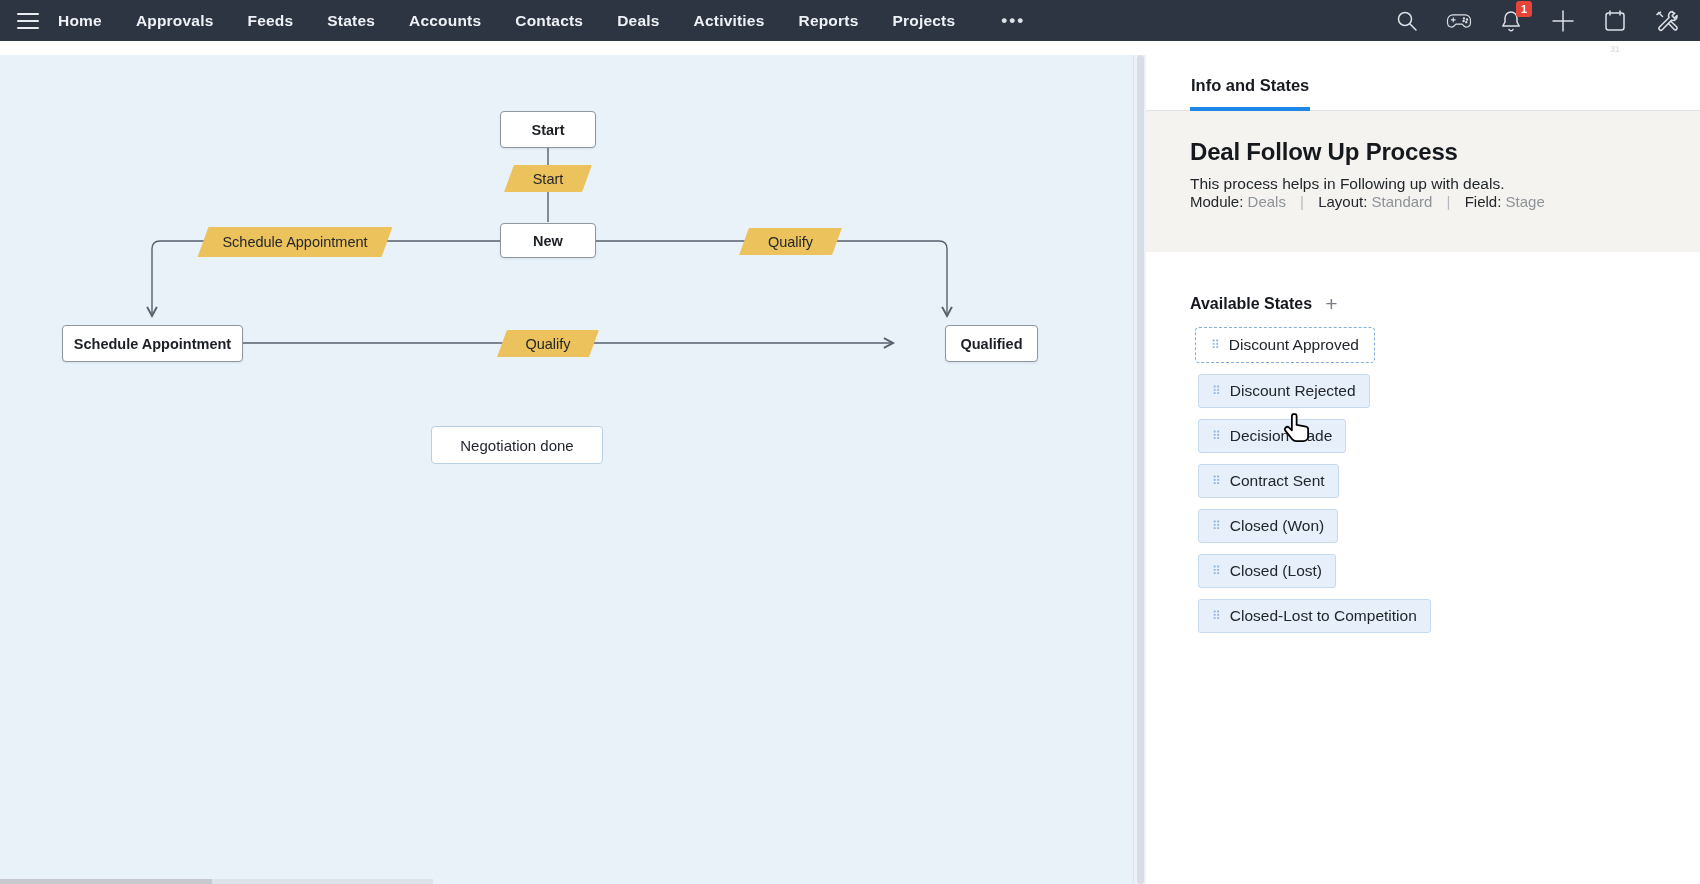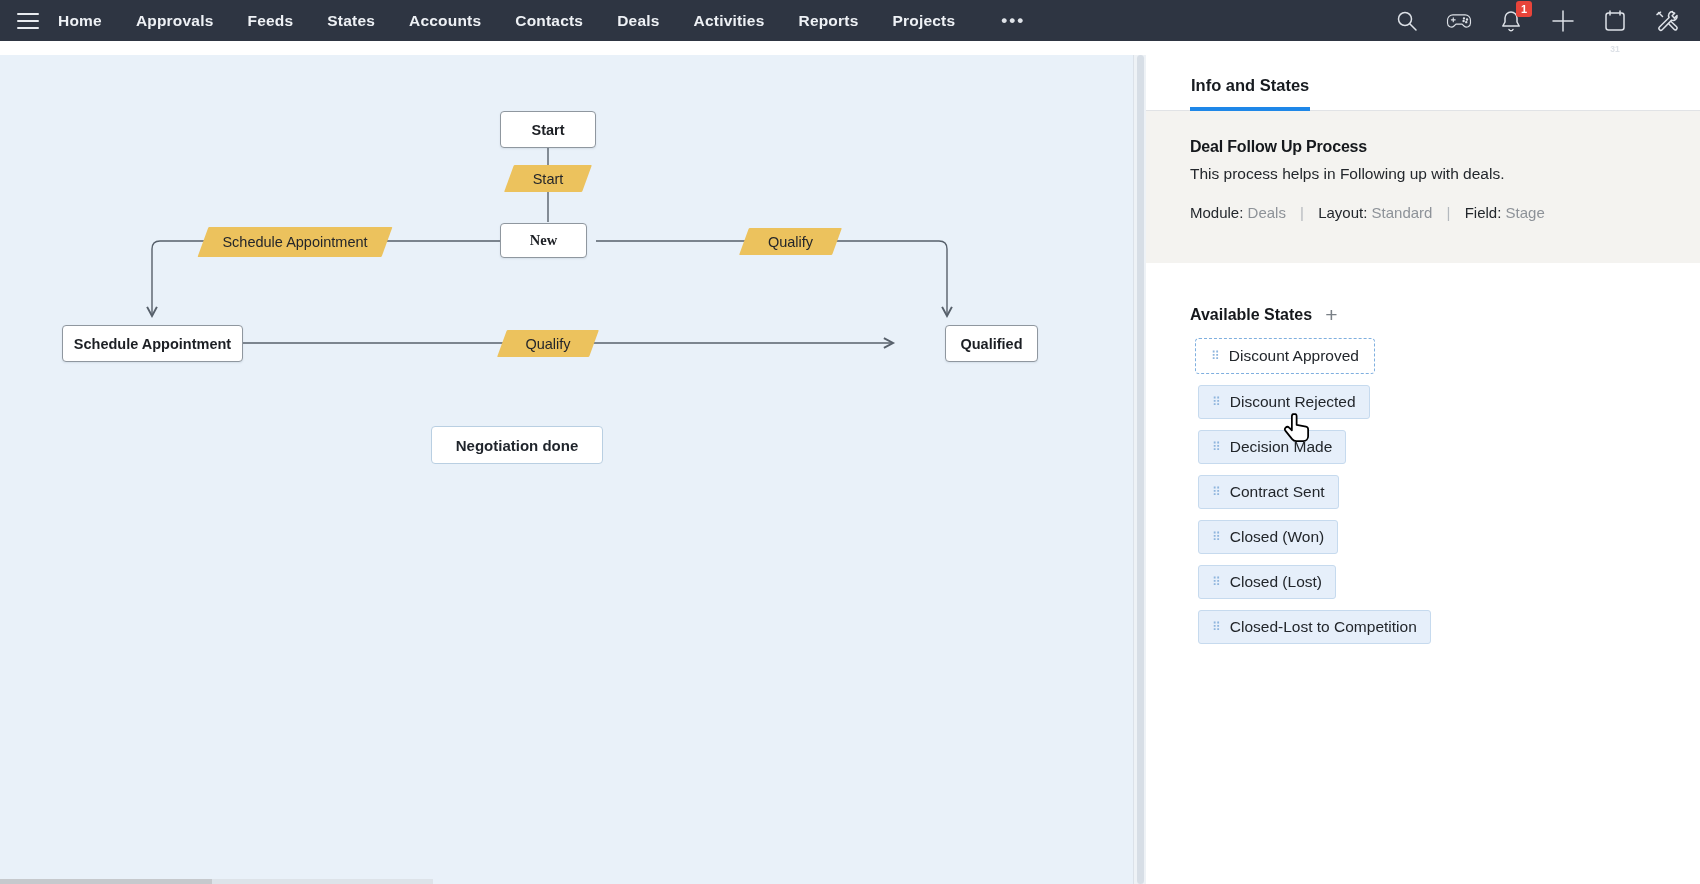--- a/index.html
+++ b/index.html
@@ -22,42 +22,42 @@
            font-size:11px; font-weight:700; border-radius:3px; display:flex; align-items:center; justify-content:center; padding:0 3px; }
   .cal-num { position:absolute; top:9px; left:0; width:100%; text-align:center; font-size:8.5px; font-weight:700; color:#dde1e7;margin-top:27px; }
 
   
   .canvas { position:absolute; left:0; top:55px; width:1133px; height:829px; background:#e9f1f9; overflow:hidden;text-align:right; }
   .edges { position:absolute; left:0; top:0; }
 
   .node { position:absolute; background:#fff; border:1px solid #8f979f; border-radius:4px;
           display:flex; align-items:center; justify-content:center;
           font-size:14.5px; font-weight:700; color:#1c1f24; box-shadow:0 1px 2px rgba(40,60,90,.10); cursor:pointer; }
-  .node.plain { border:1px solid #b9cfe2; font-weight:700; font-size:15px; color:#1f242b; box-shadow:none; }
+  .node.plain { border:1px solid #b9cfe2; font-weight:400; font-size:15px; color:#1f242b; box-shadow:none; }
 
   .para { position:absolute; display:flex; align-items:center; justify-content:center; cursor:pointer; }
   .para .bg { position:absolute; inset:0; background:#ecc25d; transform:skewX(-20deg); border-radius:1px; }
   .para .lbl { position:relative; font-size:14.5px; color:#24262a; white-space:nowrap; }
 
   
   .hscroll-track { position:absolute; left:0; bottom:0; width:433px; height:5px; background:#dde3e9; }
   .hscroll-thumb { position:absolute; left:0; bottom:0; width:212px; height:5px; background:#c6c9cd; cursor:pointer; }
   .vscroll { position:absolute; left:1133px; top:55px; width:13px; height:829px; background:#eef2f6; border-left:1px solid #dbe1e8; }
   .vscroll-thumb { position:absolute; left:3px; top:0; width:7px; height:829px; background:#d7dee6; border-radius:4px; cursor:pointer; }
 
   
   .panel { position:absolute; left:1146px; top:55px; width:554px; height:829px; background:#fff; }
   .panel-tabs { position:relative; height:56px; border-bottom:1px solid #e1e3e6; }
   .tab { position:absolute; left:44px; bottom:-1px; padding:0 1px 12px 1px; border-bottom:4px solid #1e87e8;
          font-size:16.5px; font-weight:700; color:#171b20; cursor:pointer; }
 
   .info-section { background:#f4f3f0; padding:27px 44px 42px 44px; }
-  .info-title { font-size:16px; font-weight:700; color:#15181c; letter-spacing:-.2px; }
+  .info-title { font-size:24px; font-weight:700; color:#15181c; letter-spacing:-.2px; }
   .info-desc { margin-top:9px; font-size:15.5px; color:#23272c; }
-  .info-meta { margin-top:21px; font-size:15px; color:#23272c; }
+  .info-meta { font-size:15px; color:#23272c; }
   .meta-val { color:#8d9298; }
   .meta-sep { color:#b4b9be; margin:0 10px; }
   .info-entry { margin-top:21px; font-size:15px; color:#23272c; }
   .entry-link { color:#1e96ea; cursor:pointer; text-decoration:none; }
 
   .states-section { padding:41px 44px 0 44px; }
   .states-head { display:flex; align-items:center; }
   .states-title { font-size:16px; font-weight:700; color:#15181c; }
   .add-state { margin-left:13px; font-size:21px; font-weight:300; color:#7a8087; line-height:1; cursor:pointer; }
   .states-list { margin:13px 0 0 8px; display:flex; flex-direction:column; align-items:flex-start; gap:11px; }
@@ -149,21 +149,21 @@
     </defs>
     <g fill="none" stroke="#57606b" stroke-width="1.4">
       <path d="M548,93 L548,167"></path>
       <path d="M500,186 H160 Q152,186 152,194 V261" marker-end="url(#arr)"></path>
       <path d="M596,186 H939 Q947,186 947,194 V261" marker-end="url(#arr)"></path>
       <path d="M243,288 H893" marker-end="url(#arr)"></path>
     </g>
   </svg>
 
   <div class="node" style="left:500px; top:56px;  width:96px;  height:37px;">Start</div>
-  <div class="node" style="left:500px; top:168px; width:87px;  height:35px;font-family:Liberation Serif, serif;">New</div>
+  <div class="node" style="left:500px; top:168px; width:96px;  height:35px;">New</div>
   <div class="node" style="left:62px;  top:270px; width:181px; height:37px;">Schedule Appointment</div>
   <div class="node" style="left:945px; top:270px; width:93px;  height:37px;">Qualified</div>
   <div class="node plain" style="left:431px; top:371px; width:172px; height:38px;">Negotiation done</div>
 
   <div class="para" style="left:509px; top:110px; width:78px;  height:27px;">
     <span class="bg"></span>
     <span class="lbl">Start</span>
   </div>
   <div class="para" style="left:203px; top:172px; width:184px; height:30px;">
     <span class="bg"></span>

